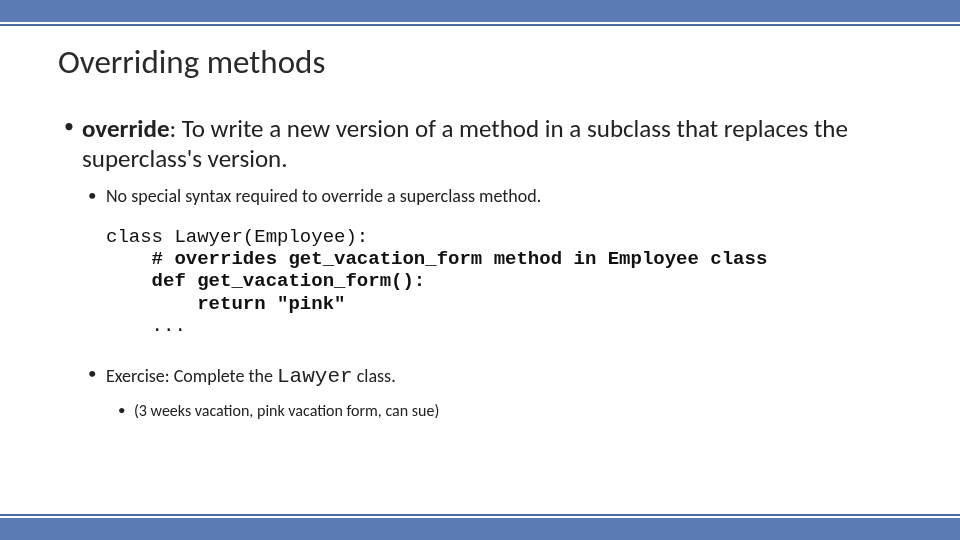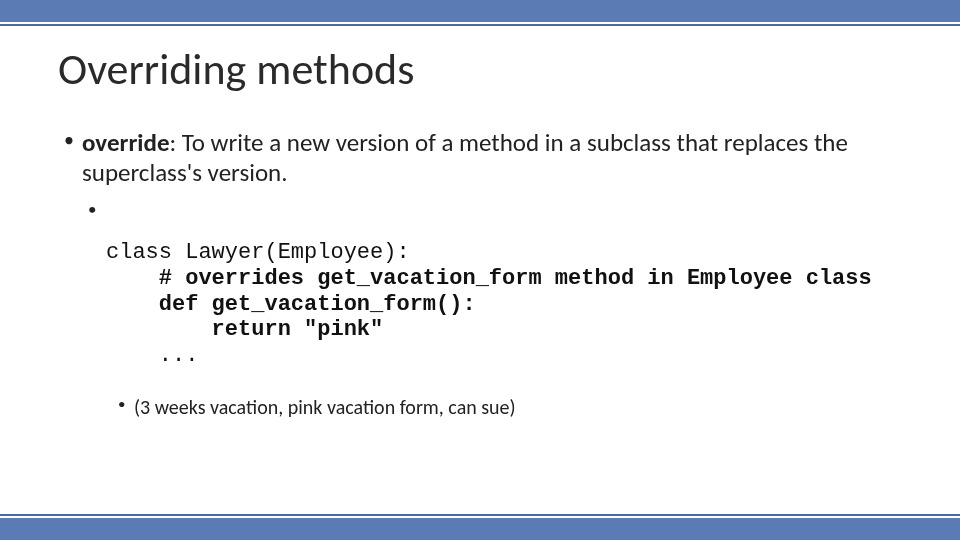--- a/index.html
+++ b/index.html
@@ -37,21 +37,21 @@
     left: 0; right: 0;
     height: 2px;
     background: #4a6aa5;
   }
   .slide {
     position: absolute;
     top: 22px; left: 0; right: 0; bottom: 22px;
     padding: 20px 58px 10px 58px;
   }
   h1.title {
-    font-size: 44px;
+    font-size: 33px;
     font-weight: 400;
     color: #2a2a2a;
     letter-spacing: 0px;
     margin-bottom: 32px;
   }
   ul { list-style: none; }
   li.bullet-1 {
     position: relative;
     padding-left: 24px;
     font-size: 25px;
@@ -82,42 +82,42 @@
     position: absolute;
     left: 6px;
     top: 0;
     font-size: 17px;
     color: #222;
   }
   li.bullet-3 {
     position: relative;
     padding-left: 22px;
     margin-left: 54px;
-    font-size: 20px;
+    font-size: 16px;
     line-height: 1.25;
     margin-top: 12px;
     color: #222;
   }
   li.bullet-3::before {
     content: "•";
     position: absolute;
     left: 6px;
     top: 0;
     font-size: 15px;
     color: #222;
   }
   .term { font-weight: 700; }
   .code-block {
     font-family: "Courier New", Courier, monospace;
-    font-size: 22px;
+    font-size: 19px;
     line-height: 1.18;
     white-space: pre;
     margin-left: 48px;
     margin-top: 18px;
-    margin-bottom: 26px;
+    margin-bottom: 16px;
     color: #111;
   }
   .code-block .b { font-weight: 700; }
   .inline-code {
     font-family: "Courier New", Courier, monospace;
     font-size: 21px;
   }
 </style>
 </head>
 <body>
@@ -131,26 +131,29 @@
 
 <div class="slide">
   <h1 class="title">Overriding methods</h1>
 
   <ul>
     <li class="bullet-1">
       <span class="term">override</span><span>: To write a new version of a method in a subclass that replaces the superclass's version.</span>
     </li>
 
     <li class="bullet-2">
-      <br>
+      <span>No special syntax required to override a superclass method.</span><br>
     </li>
   </ul>
 
   <div class="code-block"><span>class Lawyer(Employee):</span>
 <span class="b">    # overrides get_vacation_form method in Employee class</span>
 <span class="b">    def get_vacation_form():</span>
 <span class="b">        return "pink"</span>
 <span>    ...</span></div>
 
   <ul>
+    <li class="bullet-2" style="margin-top:26px;">
+      <span>Exercise: Complete the </span><span class="inline-code">Lawyer</span><span> class.</span>
+    </li>
     <li class="bullet-3">(3 weeks vacation, pink vacation form, can sue)</li>
   </ul>
 </div>
 
 </body></html>

